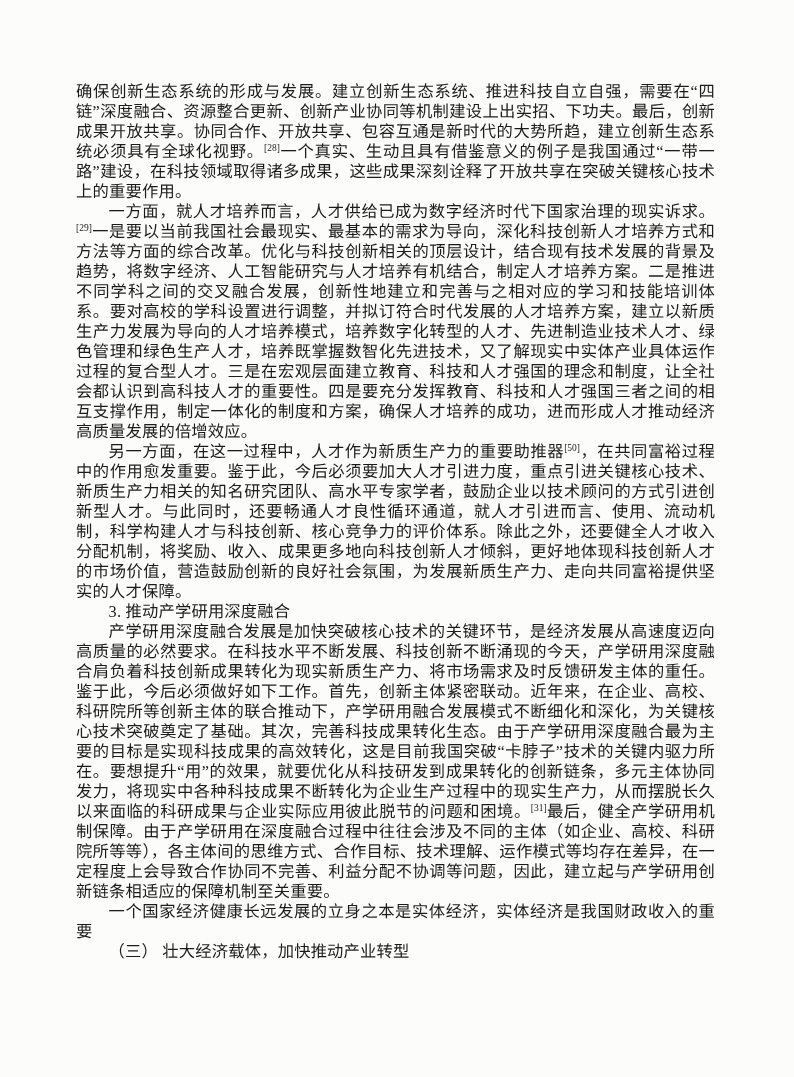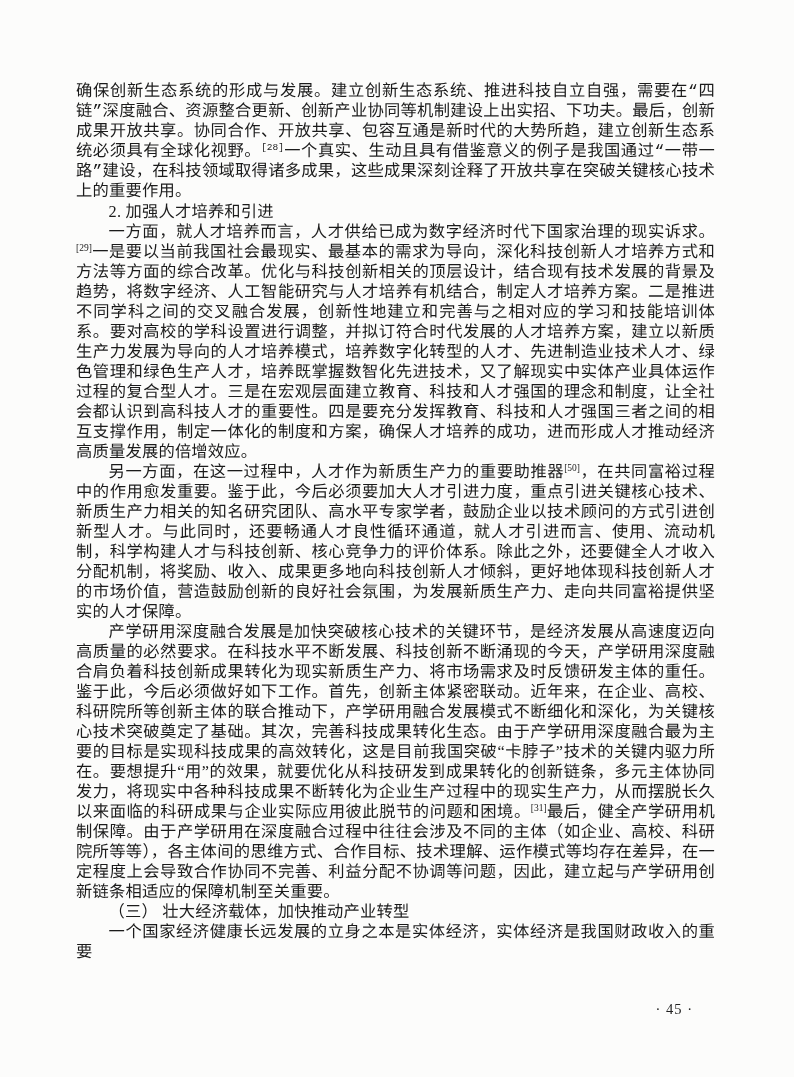--- a/index.html
+++ b/index.html
@@ -29,21 +29,20 @@
     text-align: justify;
     letter-spacing: 0.2px;
   }
   .text-block p {
     margin: 0;
     padding: 0;
     text-indent: 2em;
   }
   .text-block p.no-indent {
     text-indent: 0;
-    font-family: Liberation Mono, monospace;
   }
   sup.ref {
     font-size: 9.5px;
     line-height: 0;
     vertical-align: 6px;
     letter-spacing: 0;
   }
   .page-number {
     position: absolute;
     top: 1001px;
@@ -56,21 +55,20 @@
     letter-spacing: 1px;
     color: #222;
   }
 </style>
 </head>
 <body>
 
 <div class="page">
   <main class="text-block" id="text-block">
       <p class="no-indent"><span>确保创新生态系统的形成与发展。建立创新生态系统、推进科技自立自强，需要在“四链”深度融合、资源整合更新、创新产业协同等机制建设上出实招、下功夫。最后，创新成果开放共享。协同合作、开放共享、包容互通是新时代的大势所趋，建立创新生态系统必须具有全球化视野。</span><sup class="ref">[28]</sup><span>一个真实、生动且具有借鉴意义的例子是我国通过“一带一路”建设，在科技领域取得诸多成果，这些成果深刻诠释了开放共享在突破关键核心技术上的重要作用。</span></p>
-      <p><span>2. 加强人才培养和引进</span></p>
       <p><span>一方面，就人才培养而言，人才供给已成为数字经济时代下国家治理的现实诉求。</span><sup class="ref">[29]</sup><span>一是要以当前我国社会最现实、最基本的需求为导向，深化科技创新人才培养方式和方法等方面的综合改革。优化与科技创新相关的顶层设计，结合现有技术发展的背景及趋势，将数字经济、人工智能研究与人才培养有机结合，制定人才培养方案。二是推进不同学科之间的交叉融合发展，创新性地建立和完善与之相对应的学习和技能培训体系。要对高校的学科设置进行调整，并拟订符合时代发展的人才培养方案，建立以新质生产力发展为导向的人才培养模式，培养数字化转型的人才、先进制造业技术人才、绿色管理和绿色生产人才，培养既掌握数智化先进技术，又了解现实中实体产业具体运作过程的复合型人才。三是在宏观层面建立教育、科技和人才强国的理念和制度，让全社会都认识到高科技人才的重要性。四是要充分发挥教育、科技和人才强国三者之间的相互支撑作用，制定一体化的制度和方案，确保人才培养的成功，进而形成人才推动经济高质量发展的倍增效应。</span></p>
       <p><span>另一方面，在这一过程中，人才作为新质生产力的重要助推器</span><sup class="ref">[50]</sup><span>，在共同富裕过程中的作用愈发重要。鉴于此，今后必须要加大人才引进力度，重点引进关键核心技术、新质生产力相关的知名研究团队、高水平专家学者，鼓励企业以技术顾问的方式引进创新型人才。与此同时，还要畅通人才良性循环通道，就人才引进而言、使用、流动机制，科学构建人才与科技创新、核心竞争力的评价体系。除此之外，还要健全人才收入分配机制，将奖励、收入、成果更多地向科技创新人才倾斜，更好地体现科技创新人才的市场价值，营造鼓励创新的良好社会氛围，为发展新质生产力、走向共同富裕提供坚实的人才保障。</span></p>
+      <p><span>3. 推动产学研用深度融合</span></p>
       <p><span>产学研用深度融合发展是加快突破核心技术的关键环节，是经济发展从高速度迈向高质量的必然要求。在科技水平不断发展、科技创新不断涌现的今天，产学研用深度融合肩负着科技创新成果转化为现实新质生产力、将市场需求及时反馈研发主体的重任。鉴于此，今后必须做好如下工作。首先，创新主体紧密联动。近年来，在企业、高校、科研院所等创新主体的联合推动下，产学研用融合发展模式不断细化和深化，为关键核心技术突破奠定了基础。其次，完善科技成果转化生态。由于产学研用深度融合最为主要的目标是实现科技成果的高效转化，这是目前我国突破“卡脖子”技术的关键内驱力所在。要想提升“用”的效果，就要优化从科技研发到成果转化的创新链条，多元主体协同发力，将现实中各种科技成果不断转化为企业生产过程中的现实生产力，从而摆脱长久以来面临的科研成果与企业实际应用彼此脱节的问题和困境。</span><sup class="ref">[31]</sup><span>最后，健全产学研用机制保障。由于产学研用在深度融合过程中往往会涉及不同的主体（如企业、高校、科研院所等等），各主体间的思维方式、合作目标、技术理解、运作模式等均存在差异，在一定程度上会导致合作协同不完善、利益分配不协调等问题，因此，建立起与产学研用创新链条相适应的保障机制至关重要。</span></p>
+      <p><span>一个国家经济健康长远发展的立身之本是实体经济，实体经济是我国财政收入的重要</span></p>
       <p><span>（三） 壮大经济载体，加快推动产业转型</span></p>
-      <p><span>一个国家经济健康长远发展的立身之本是实体经济，实体经济是我国财政收入的重要</span></p>
     </main>
-  <div class="page-number">· 45 ·</div>
 </div>
 
 </body></html>

